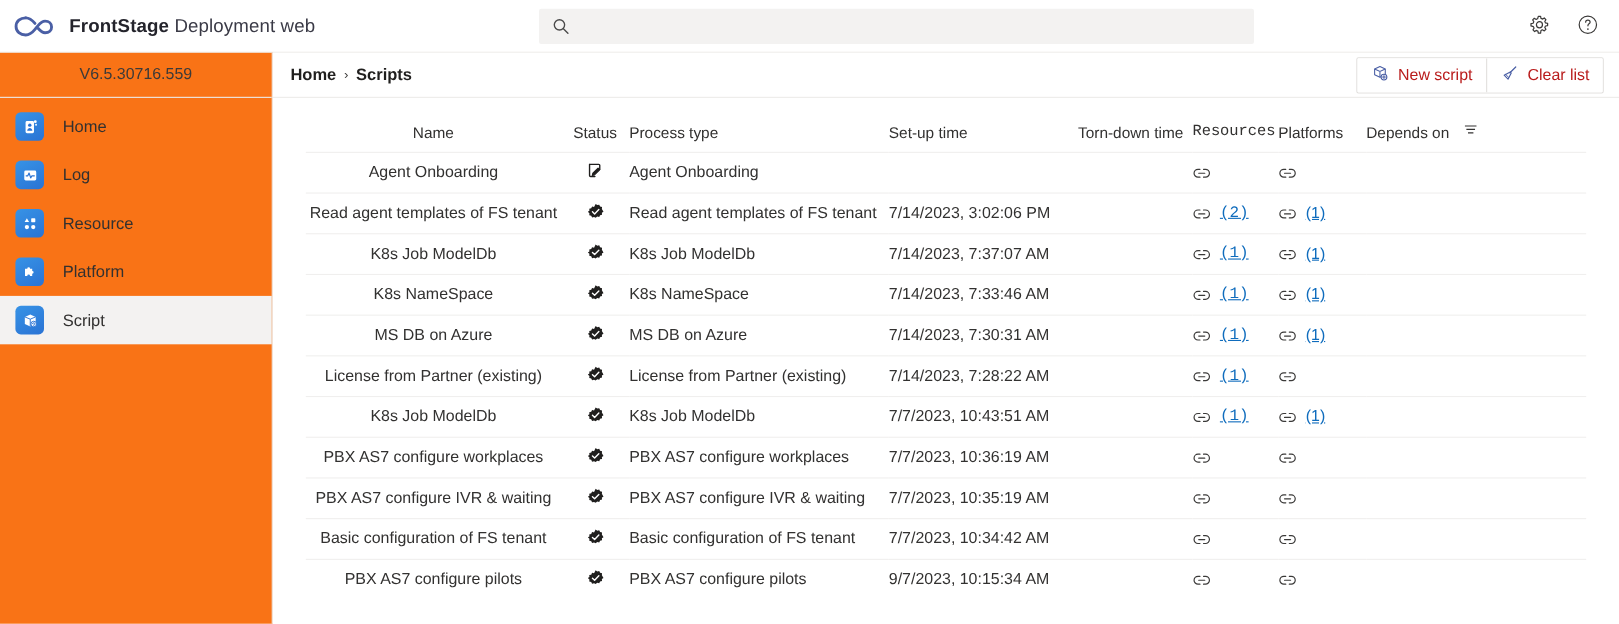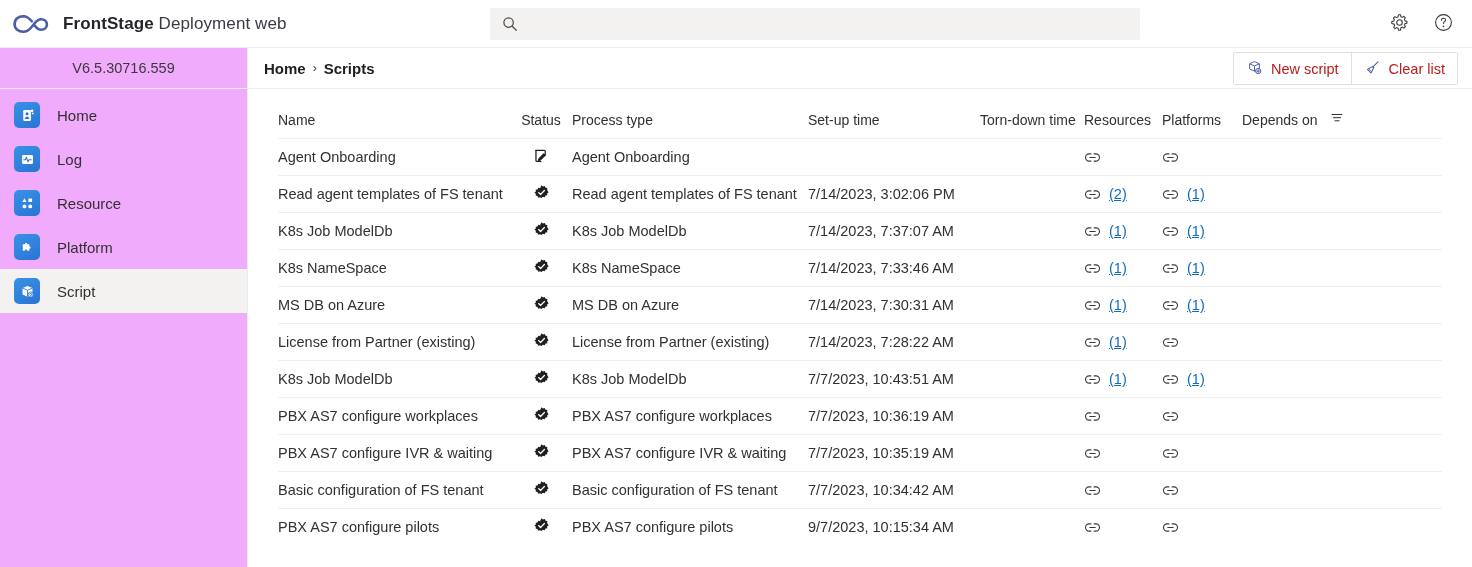--- a/index.html
+++ b/index.html
@@ -47,21 +47,21 @@
     display: flex; align-items: center; gap: 14px; padding-right: 14px;
   }
   .icon-btn {
     width: 30px; height: 30px; display: flex; align-items: center;
     justify-content: center; cursor: pointer; background: none; border: none;
   }
 
   
   .sidebar {
     position: absolute; top: 48px; left: 0; width: 248px; height: 519px;
-    background: #f0abfc; border-right: 1px solid #edebe9;
+    background: #f97316; border-right: 1px solid #edebe9;
   }
   .version {
     height: 41px; display: flex; align-items: center; justify-content: center;
     font-size: 14.5px; color: #3b3a39; border-bottom: 1px solid #edebe9;
   }
   .navlist { padding-top: 4px; }
   .navitem {
     height: 44px; display: flex; align-items: center; gap: 17px;
     padding-left: 14px; cursor: pointer;
   }
@@ -110,26 +110,26 @@
     font-size: 14px; font-weight: 400; color: #323130;
     text-align: left; padding: 22px 0 10px 0; vertical-align: bottom;
     white-space: nowrap;
   }
   tbody td {
     font-size: 14.5px; color: #323130; padding: 0;
     height: 37px; border-top: 1px solid #f0efee;
     white-space: nowrap; overflow: hidden; text-overflow: ellipsis;
   }
 
-  .col-name   { width: 232px; }
+  .col-name   { width: 232px; text-align: center; }
   .col-status { width: 62px; }
   .col-ptype  { width: 236px; }
   .col-setup  { width: 172px; }
   .col-torn   { width: 104px; }
-  .col-res    { width: 78px; }
+  .col-res    { width: 78px; font-family: Liberation Mono, monospace; }
   .col-plat   { width: 80px; }
   .col-dep    { width: auto; }
 
   th.col-status, td.col-status { text-align: center; }
   th.col-torn { text-align: left; }
   .dep-head { display: flex; align-items: flex-end; gap: 12px; }
 
   .cell-flex { display: flex; align-items: center; gap: 8px; }
   .link-ic { width: 17px; height: 17px; flex: none; }
   .cnt {

